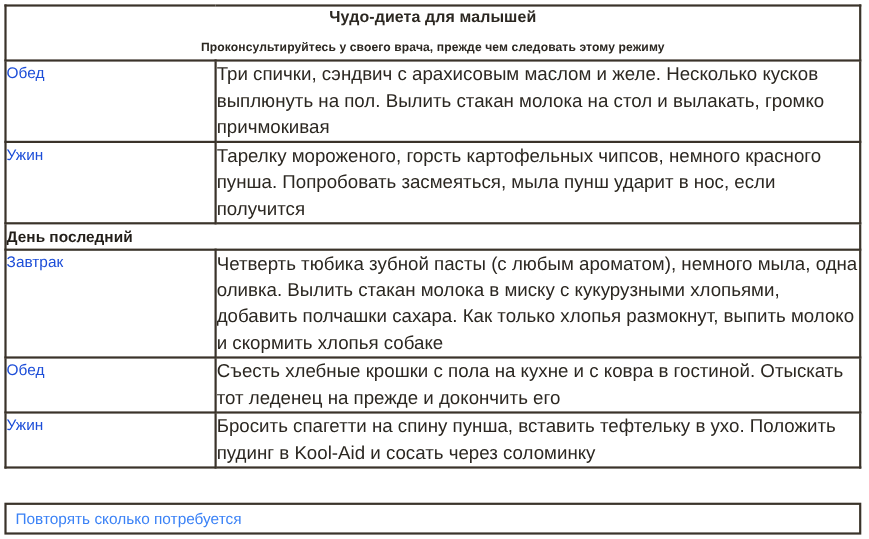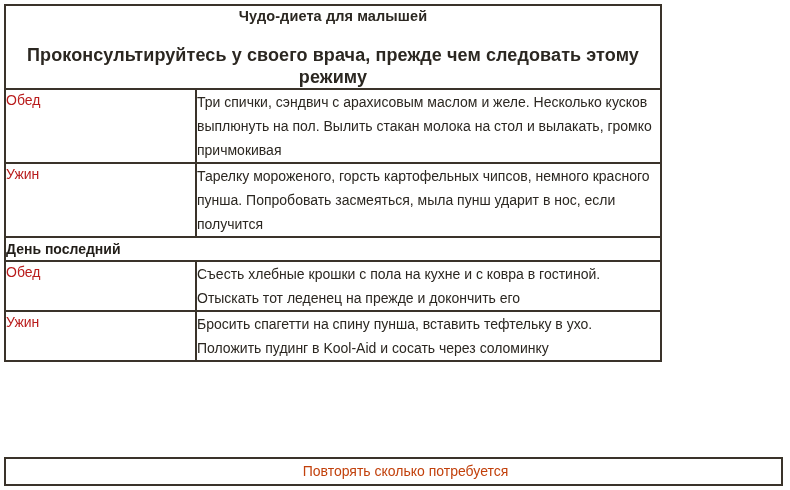--- a/index.html
+++ b/index.html
@@ -21,21 +21,21 @@
     height: 490px;
     background: #ffffff;
     box-sizing: border-box;
   }
 
   
   .diet-table {
     position: absolute;
     left: 4px;
     top: 4px;
-    width: 658px;
+    width: 779px;
     border-collapse: collapse;
     table-layout: fixed;
     background: #ffffff;
   }
   .diet-table td {
     border: 2px solid #3a332a;
     padding: 0;
     vertical-align: top;
     background: #ffffff;
   }
@@ -48,38 +48,38 @@
     padding: 6px 8px 8px 8px;
   }
   .title-line-1 {
     font-size: 14.5px;
     font-weight: bold;
     line-height: 20px;
     letter-spacing: 0.1px;
     color: #2b2721;
   }
   .title-line-2 {
-    font-size: 18px;
+    font-size: 11px;
     font-weight: bold;
     line-height: 22px;
     letter-spacing: 0.1px;
     color: #2b2721;
-    margin-top: 18px;
+    margin-top: 6px;
   }
 
   
   .meal-label {
     font-size: 14px;
     line-height: 21px;
     padding: 6px 0 8px 8px;
-    color: #b91c1c;
+    color: #1d4ed8;
     white-space: nowrap;
   }
   .meal-text {
-    font-size: 14px;
+    font-size: 17px;
     line-height: 24px;
     padding: 5px 10px 8px 9px;
     color: #2b2721;
   }
 
   
   .section-cell {
     padding: 5px 0 7px 8px;
   }
   .section-label {
@@ -96,23 +96,22 @@
     top: 457px;
     width: 779px;
     height: 29px;
     box-sizing: border-box;
     border: 2px solid #3a332a;
     background: #ffffff;
   }
   .footer-text {
     font-size: 14px;
     line-height: 25px;
-    padding-left: 24px;
-    color: #c2410c;
-    text-align: center;
+    padding-left: 8px;
+    color: #3b82f6;
   }
 </style>
 </head>
 <body>
 
 <div id="page">
 
   <table class="diet-table">
     <colgroup>
       <col class="col-label">
@@ -136,20 +135,24 @@
         <td class="meal-label">Ужин</td>
         <td class="meal-text">Тарелку мороженого, горсть картофельных чипсов, немного красного пунша. Попробовать засмеяться, мыла пунш ударит в нос, если получится</td>
       </tr>
 
       <tr>
         <td class="section-cell" colspan="2">
           <div class="section-label">День последний</div>
         </td>
       </tr>
 
+      <tr>
+        <td class="meal-label">Завтрак</td>
+        <td class="meal-text">Четверть тюбика зубной пасты (с любым ароматом), немного мыла, одна оливка. Вылить стакан молока в миску с кукурузными хлопьями, добавить полчашки сахара. Как только хлопья размокнут, выпить молоко и скормить хлопья собаке</td>
+      </tr>
 
       <tr>
         <td class="meal-label">Обед</td>
         <td class="meal-text">Съесть хлебные крошки с пола на кухне и с ковра в гостиной. Отыскать тот леденец на прежде и докончить его</td>
       </tr>
 
       <tr>
         <td class="meal-label">Ужин</td>
         <td class="meal-text">Бросить спагетти на спину пунша, вставить тефтельку в ухо. Положить пудинг в Kool-Aid и сосать через соломинку</td>
       </tr>

